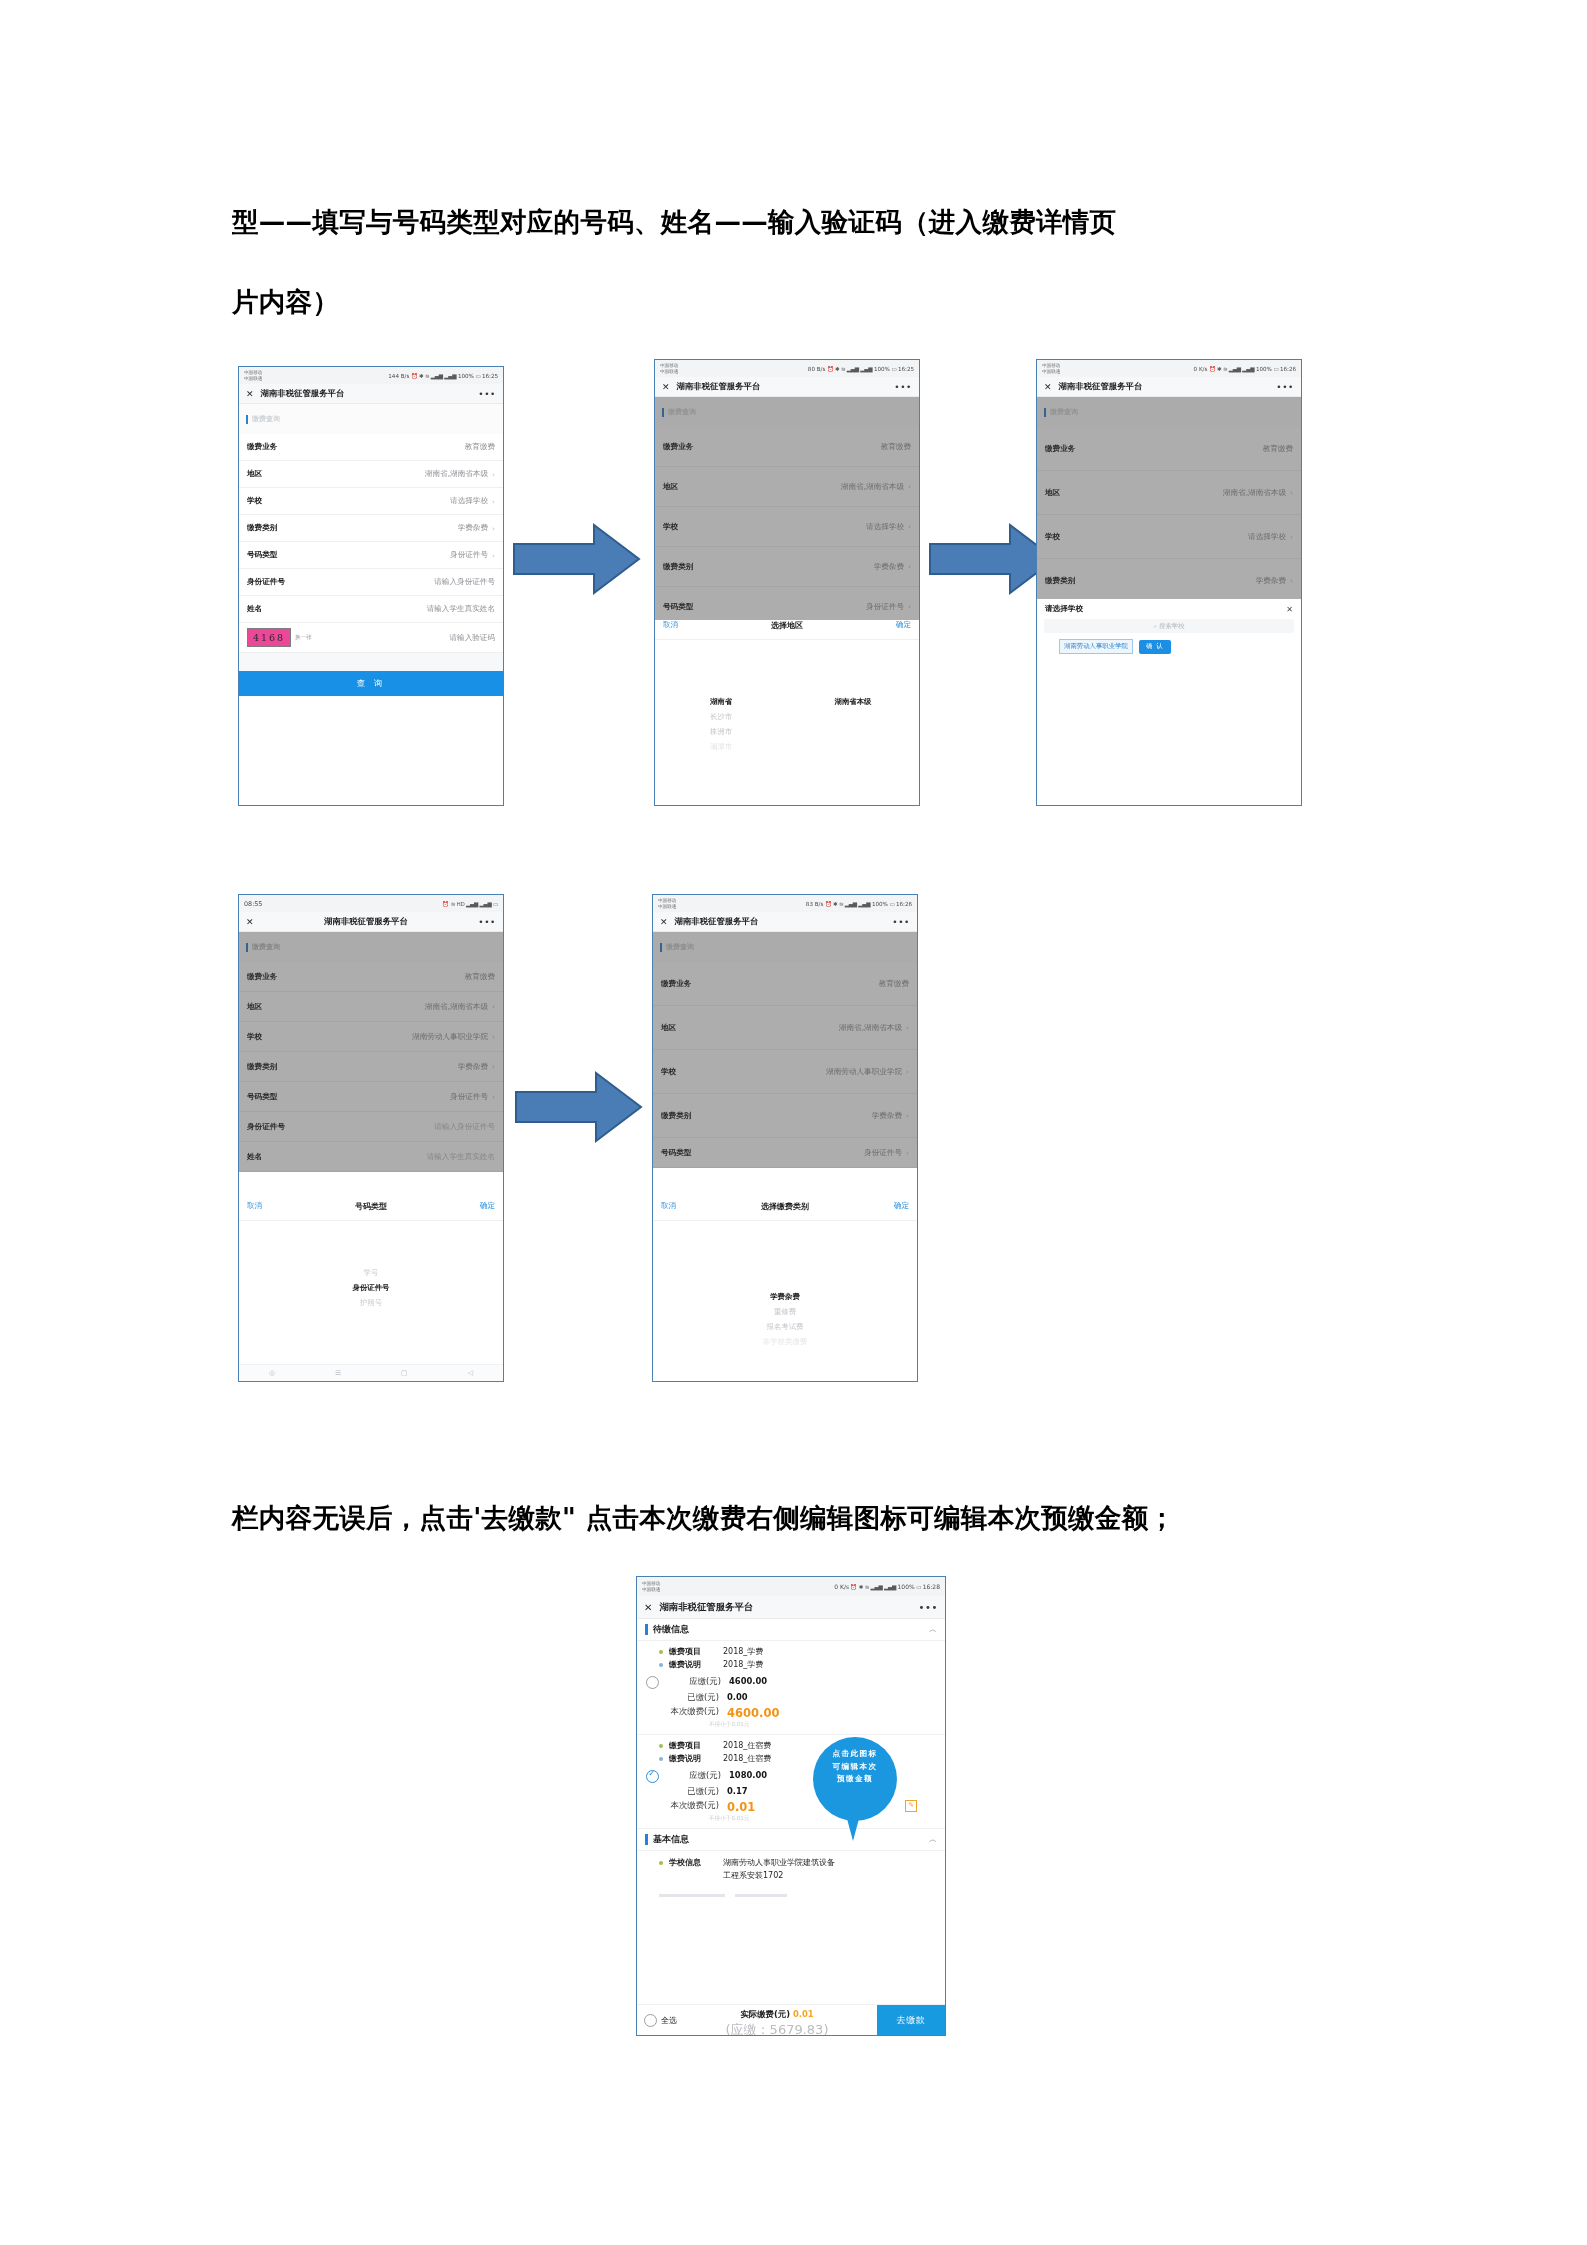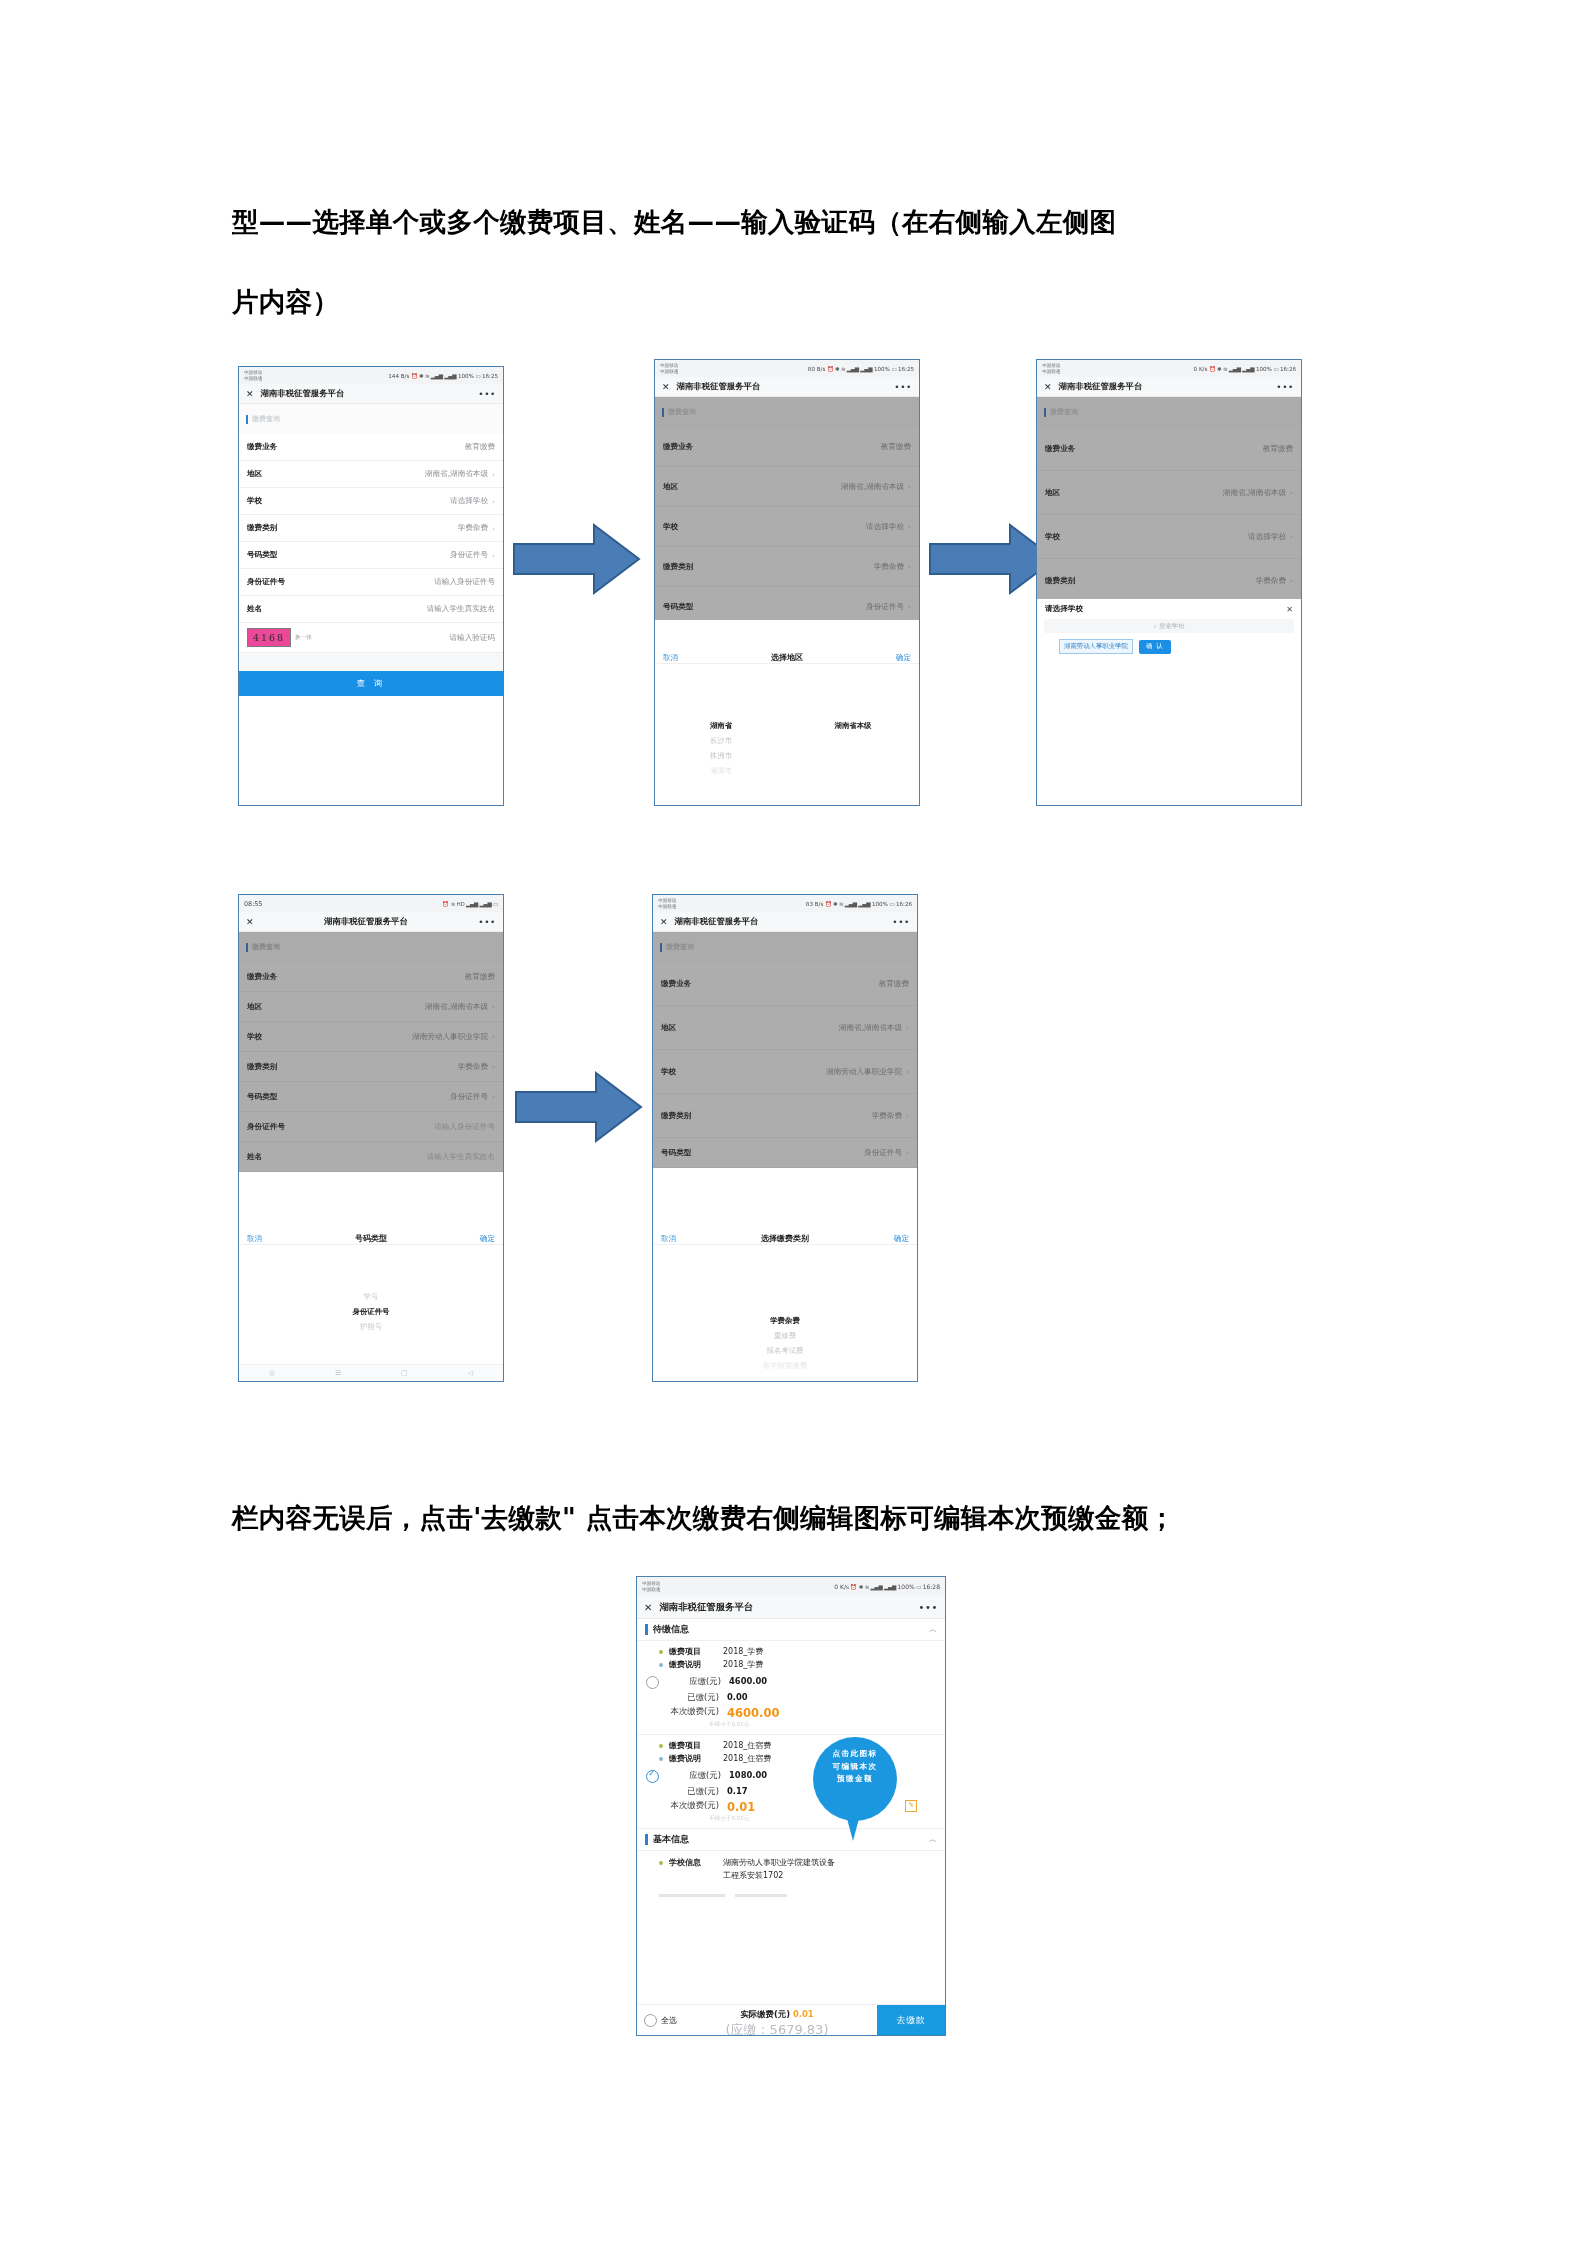--- a/index.html
+++ b/index.html
@@ -121,25 +121,24 @@
     background:rgba(60,60,60,0.42);
     pointer-events:none;
   }
 
   
   .sheet {
     position:absolute; left:0; right:0; bottom:0;
     background:#ffffff;
   }
   .sheet-head {
-    display:flex; align-items:flex-end;
+    display:flex; align-items:flex-start;
     height:20px; padding:0 8px;
     box-sizing:border-box;
     border-bottom:1px solid #eef0f2;
-    margin-top:24px;
   }
   .sheet-cancel { font-size:7.6px; color:#3d9ae0; }
   .sheet-title { flex:1; text-align:center; font-size:8px; font-weight:700; color:#1d1d1d; }
   .sheet-ok { font-size:7.6px; color:#2b8fdd; }
   .picker { position:relative; }
   .picker-cols { display:flex; }
   .picker-col { flex:1; }
   .pick-item {
     text-align:center; font-size:7.4px; line-height:15px;
     color:#c3c6ca;
@@ -279,21 +278,21 @@
     font-size:9px; letter-spacing:0.6px;
   }
   .grayline { height:5px; margin:0 22px; }
   .grayline span { display:inline-block; height:3px; background:#e3e5e8; }
 </style>
 </head>
 <body>
 
 <div class="page">
 
-  <div class="doc-para" id="para-top-l1">型——选择单个或多个缴费项目、姓名——输入验证码（在右侧输入左侧图</div>
+  <div class="doc-para" id="para-top-l1">型——填写与号码类型对应的号码、姓名——输入验证码（进入缴费详情页</div>
   <div class="doc-para" id="para-top-l2">片内容）</div>
 
   <div class="phone" style="left:238px; top:366px; width:266px; height:440px;">
     <div class="statusbar">
       <div>
         <div class="sb-carrier">中国移动</div>
         <div class="sb-carrier">中国联通</div>
       </div>
       <div class="sb-spacer"></div>
       <div class="sb-right">

